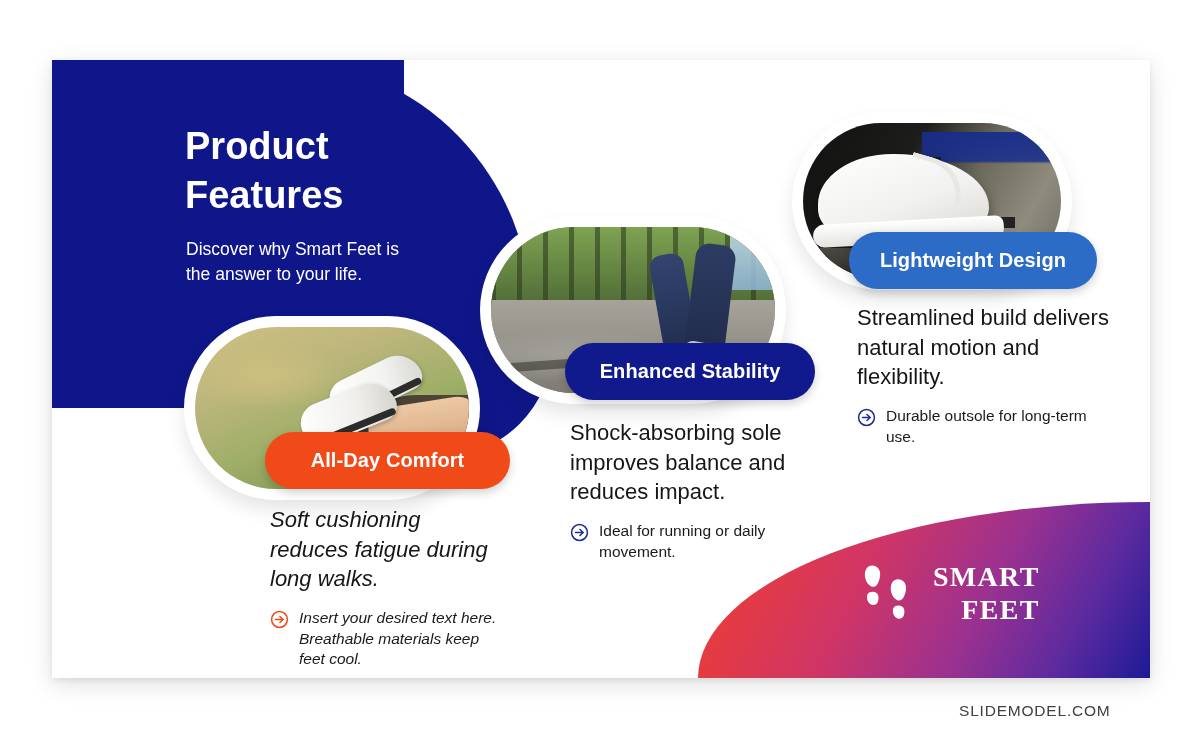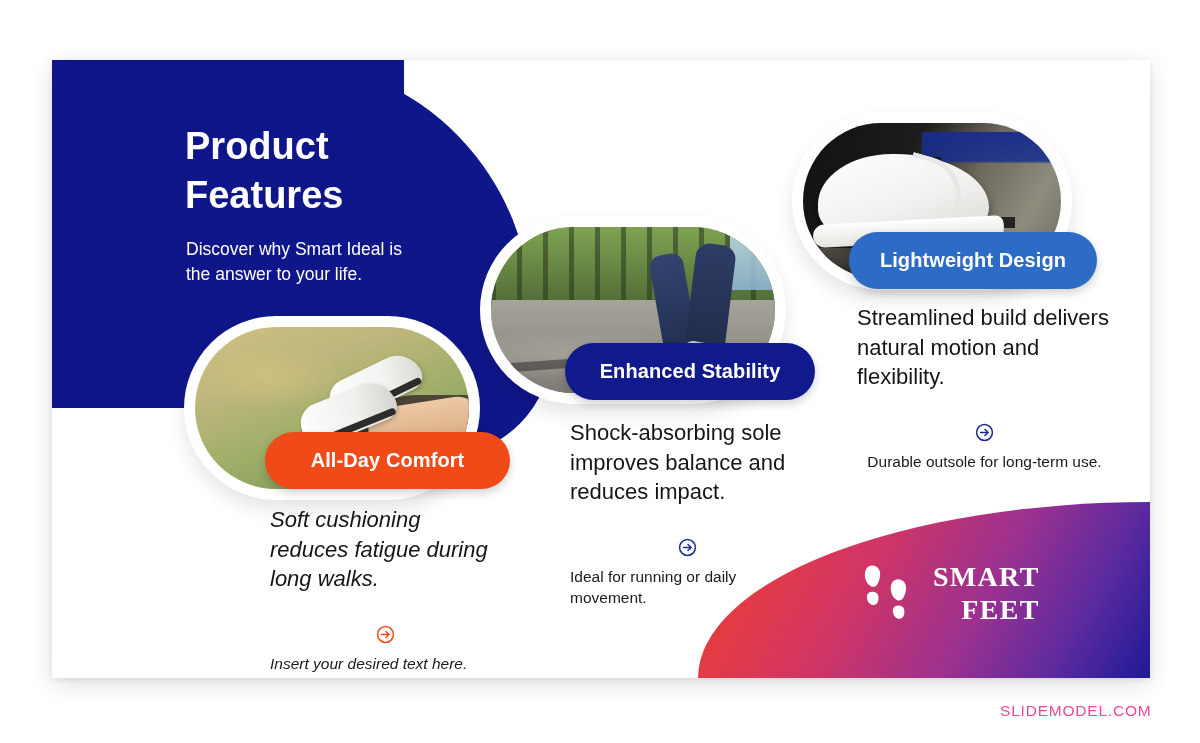--- a/index.html
+++ b/index.html
@@ -320,24 +320,23 @@
     position: absolute;
     color: #1c1c1c;
   }
   .feature-desc {
     font-size: 22px;
     line-height: 1.35;
     color: #161616;
   }
   .bullet-row {
     display: flex;
-    align-items: center;
+    align-items: flex-start;
     gap: 10px;
-    margin-top: 29px;
-    flex-direction: column;
+    margin-top: 14px;
   }
   .bullet-icon {
     flex: 0 0 auto;
     width: 19px; height: 19px;
     margin-top: 2px;
   }
   .bullet-text {
     font-size: 15.5px;
     line-height: 1.33;
     color: #1a1a1a;
@@ -362,23 +361,23 @@
     font-weight: bold;
     font-size: 28px;
     line-height: 1.18;
     letter-spacing: 1.3px;
     text-align: right;
   }
 
   
   #watermark {
     position: absolute;
-    left: 1000px;
+    left: 959px;
     top: 702px;
-    color: #ec4899;
+    color: #404040;
     font-size: 15.5px;
     letter-spacing: .8px;
   }
 </style>
 </head>
 <body>
 
 <div id="stage">
 
   <div id="slide">
@@ -388,21 +387,21 @@
     <div class="navy-lobe"></div>
     <div class="navy-tail"></div>
 
     <div class="grad-shape"></div>
 
     <div id="headline">
       <div>Product</div>
       <div>Features</div>
     </div>
     <div id="subhead">
-      <div>Discover why Smart Ideal is</div>
+      <div>Discover why Smart Feet is</div>
       <div>the answer to your life.</div>
     </div>
 
     <div class="bubble" id="bubble-light">
       <div class="photo">
         <div class="floor"></div>
         <div class="graffiti"></div>
         <div class="graffiti2"></div>
         <div class="sneaker"></div>
         <div class="sole"></div>

